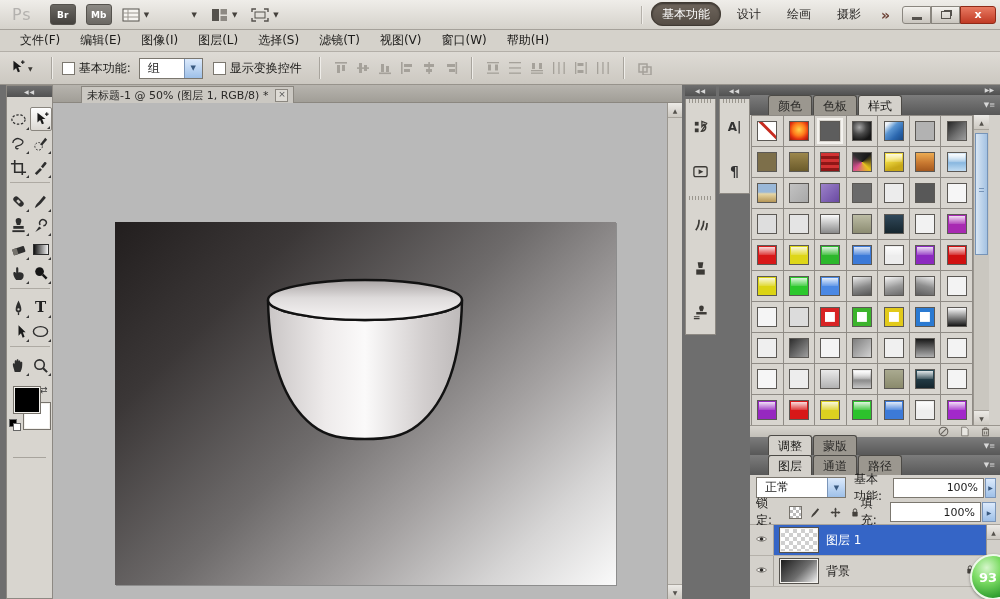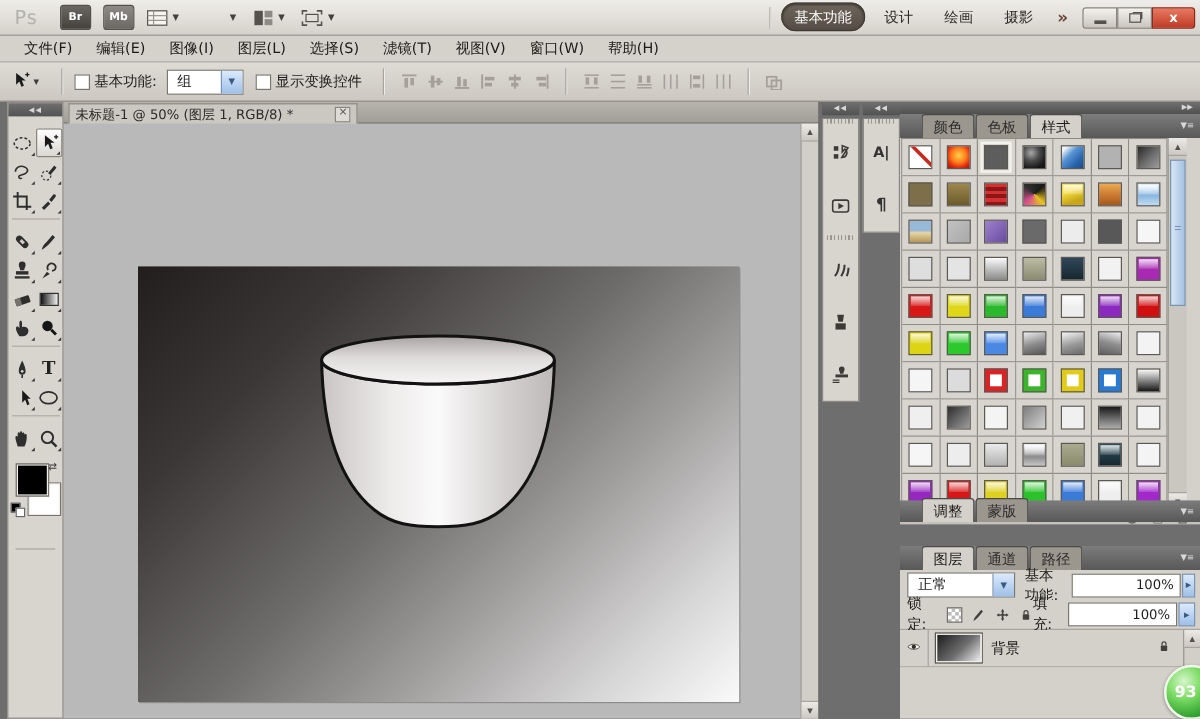--- a/index.html
+++ b/index.html
@@ -73,23 +73,23 @@
   .fgsw{z-index:1;}
   .swapic{position:absolute;left:33px;top:0;font-size:9px;color:#3a3a3a;}
   .minicol{position:absolute;left:2px;top:34px;width:10px;height:10px;}
   .minicol .mb{position:absolute;left:0;top:0;width:6px;height:6px;background:#000;border:1px solid #666;}
   .minicol .mw{position:absolute;left:4px;top:4px;width:6px;height:6px;background:#fff;border:1px solid #666;}
   .tb-divider{margin:10px 6px 0 6px;border-top:1px solid #a8a49d;}
   
   #docarea{position:absolute;left:53px;top:0;width:629px;height:514px;}
   .tabbar{position:absolute;left:0;top:0;width:100%;height:18px;
     background:linear-gradient(#b7b4ae,#a19e97);border-bottom:1px solid #8b8780;box-sizing:border-box;}
-  .doctab{position:absolute;left:4px;top:1px;height:17px;background:#cbc8c2;
+  .doctab{position:absolute;left:28px;top:1px;height:17px;background:#cbc8c2;
     border:1px solid #8b8780;border-bottom:none;display:flex;align-items:center;
-    padding:0 5px;font-size:11px;color:#2a2927;gap:28px;}
+    padding:0 5px;font-size:11px;color:#2a2927;}
   .tabclose{margin-left:7px;width:11px;height:11px;border:1px solid #8b8780;background:#dedbd5;
     font-size:9px;line-height:9px;text-align:center;color:#555;}
   .canvas{position:absolute;left:0;top:18px;right:0;bottom:0;background:#b9b9b9;overflow:hidden;}
   .docimg{position:absolute;left:62px;top:119px;width:501px;height:363px;
     background:linear-gradient(135deg,#221e1e 0%,#3b3737 22%,#6e6b6b 48%,#a5a2a2 68%,#d6d5d5 85%,#fafafa 100%);
     box-shadow:1px 1px 0 #8d8d8d;}
   .vscroll{position:absolute;right:0;top:0;bottom:0;width:15px;background:#d2cfc9;border-left:1px solid #9a968f;box-sizing:border-box;}
   .sarr{height:14px;display:flex;align-items:center;justify-content:center;font-size:6px;color:#55524d;
     background:linear-gradient(#eceae6,#ccc8c1);border-bottom:1px solid #a8a49d;}
   .sarr.bottom{position:absolute;bottom:0;left:0;right:0;border-top:1px solid #a8a49d;border-bottom:none;}
@@ -123,21 +123,21 @@
   .sw-none{background:#fff;position:relative;overflow:hidden;}
   .sw-none::after{content:'';position:absolute;left:-3px;top:8px;width:30px;height:3px;background:#c62a1e;transform:rotate(45deg);}
   .pscroll{position:absolute;left:223px;top:0;width:16px;height:310px;background:#cac7c0;border-left:1px solid #9a968f;box-sizing:border-box;}
   .pthumb{position:absolute;left:1px;right:1px;top:18px;height:120px;border:1px solid #7694b8;
     background:linear-gradient(90deg,#d8e6f4,#a4c2e2);}
   .pthumb::after{content:'';position:absolute;left:3px;right:3px;top:54px;height:6px;
     background:repeating-linear-gradient(#7694b8 0 1px,transparent 1px 3px);}
   .pfooter{position:absolute;left:0;top:340px;width:100%;height:12px;
     background:linear-gradient(#d8d5cf,#c2bfb8);border-top:1px solid #9a968f;box-sizing:border-box;
     display:flex;align-items:center;justify-content:flex-end;gap:8px;padding-right:8px;}
-  #adjTabs{top:332px;height:18px;}
+  #adjTabs{top:352px;height:18px;}
   #layersTabs{top:370px;}
   .blend-row{position:absolute;left:0;top:390px;width:100%;height:25px;background:#d4d1cb;
     display:flex;align-items:center;box-sizing:border-box;padding:0 4px 0 6px;}
   .blendsel{width:128px;margin-right:8px;}
   .lbl{font-size:12px;color:#1c1b19;margin-right:3px;}
   .valbox{display:flex;align-items:center;height:18px;background:#fff;border:1px solid #7b776f;}
   .valbox .v{padding:0 5px;font-size:11px;margin-left:48px;}
   .spin{width:13px;height:18px;background:linear-gradient(#dceafc,#9ec0e8);border:1px solid #7b95b8;
     color:#3a5a80;font-size:6px;display:flex;align-items:center;justify-content:center;margin-left:1px;}
   .lock-row{position:absolute;left:0;top:415px;width:100%;height:25px;background:#d4d1cb;
@@ -870,20 +870,30 @@
               <path d="M6.5 8 V6 a2.5 2.5 0 0 1 5 0 V8" fill="none" stroke="#44413c" stroke-width="1.5"></path>
             </svg>
         </span>
         <span class="lbl">填充:</span>
         <span class="valbox">
             <span class="v">100%</span>
           </span>
         <span class="spin">▶</span>
       </div>
       <div id="layersList">
+          <div class="layer-row selected">
+            <div class="eyebox">
+              <span><svg width="15" height="12" viewBox="0 0 18 18">
+                  <path d="M1.5 9 C5 4.8 13 4.8 16.5 9 C13 13.2 5 13.2 1.5 9 Z" fill="#f6f4f0" stroke="#55524d" stroke-width="1.2"></path>
+                  <circle cx="9" cy="9" r="2.7" fill="#2e2c29"></circle>
+                </svg></span>
+            </div>
+            <div class="thumb checker"></div>
+            <span class="lname">图层 1</span>
+          </div>
           <div class="layer-row">
             <div class="eyebox">
               <span><svg width="15" height="12" viewBox="0 0 18 18">
                   <path d="M1.5 9 C5 4.8 13 4.8 16.5 9 C13 13.2 5 13.2 1.5 9 Z" fill="#f6f4f0" stroke="#55524d" stroke-width="1.2"></path>
                   <circle cx="9" cy="9" r="2.7" fill="#2e2c29"></circle>
                 </svg></span>
             </div>
             <div class="thumb gradient"></div>
             <span class="lname">背景</span>
             <span class="llock"><svg width="12" height="13" viewBox="0 0 18 18">

